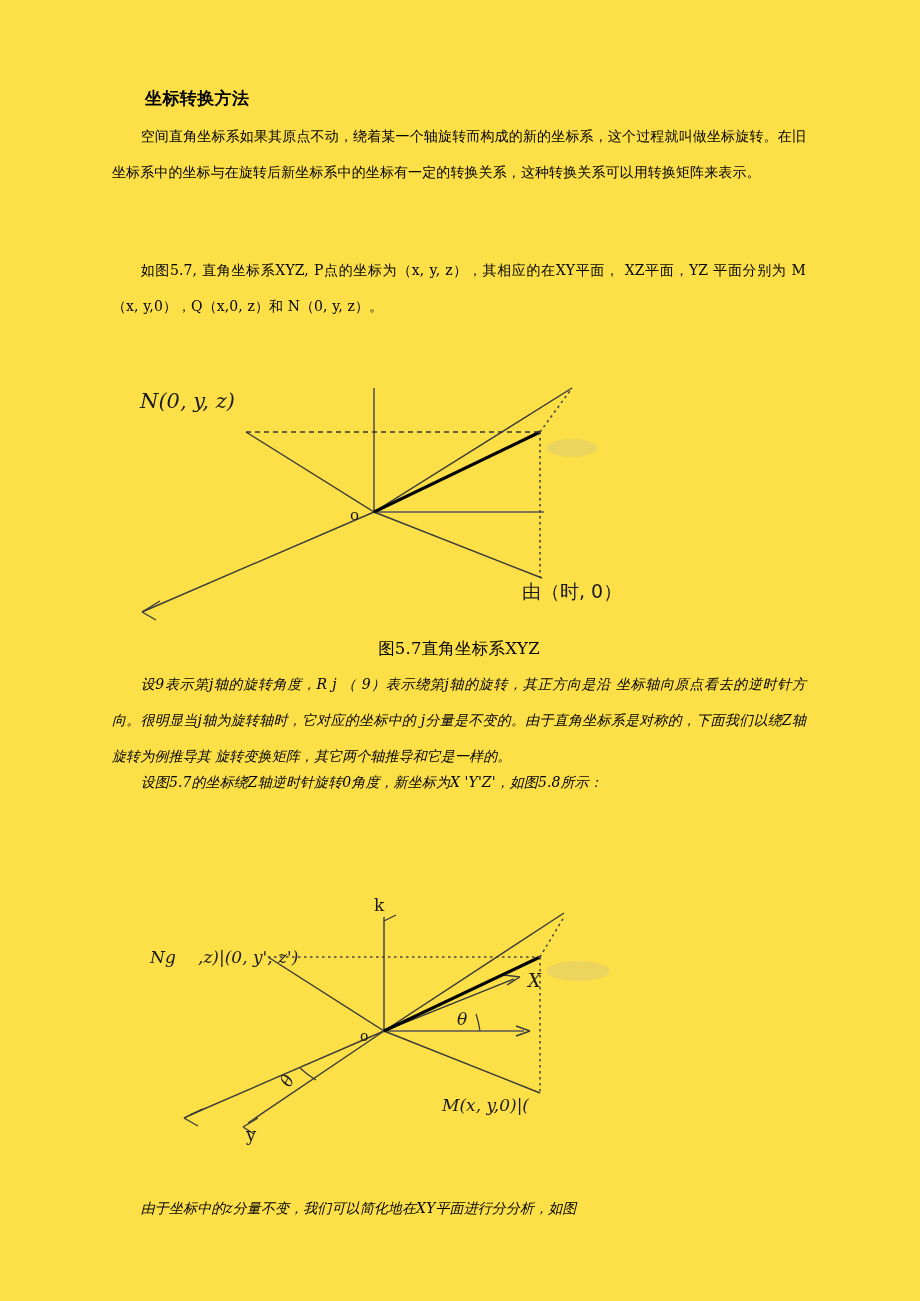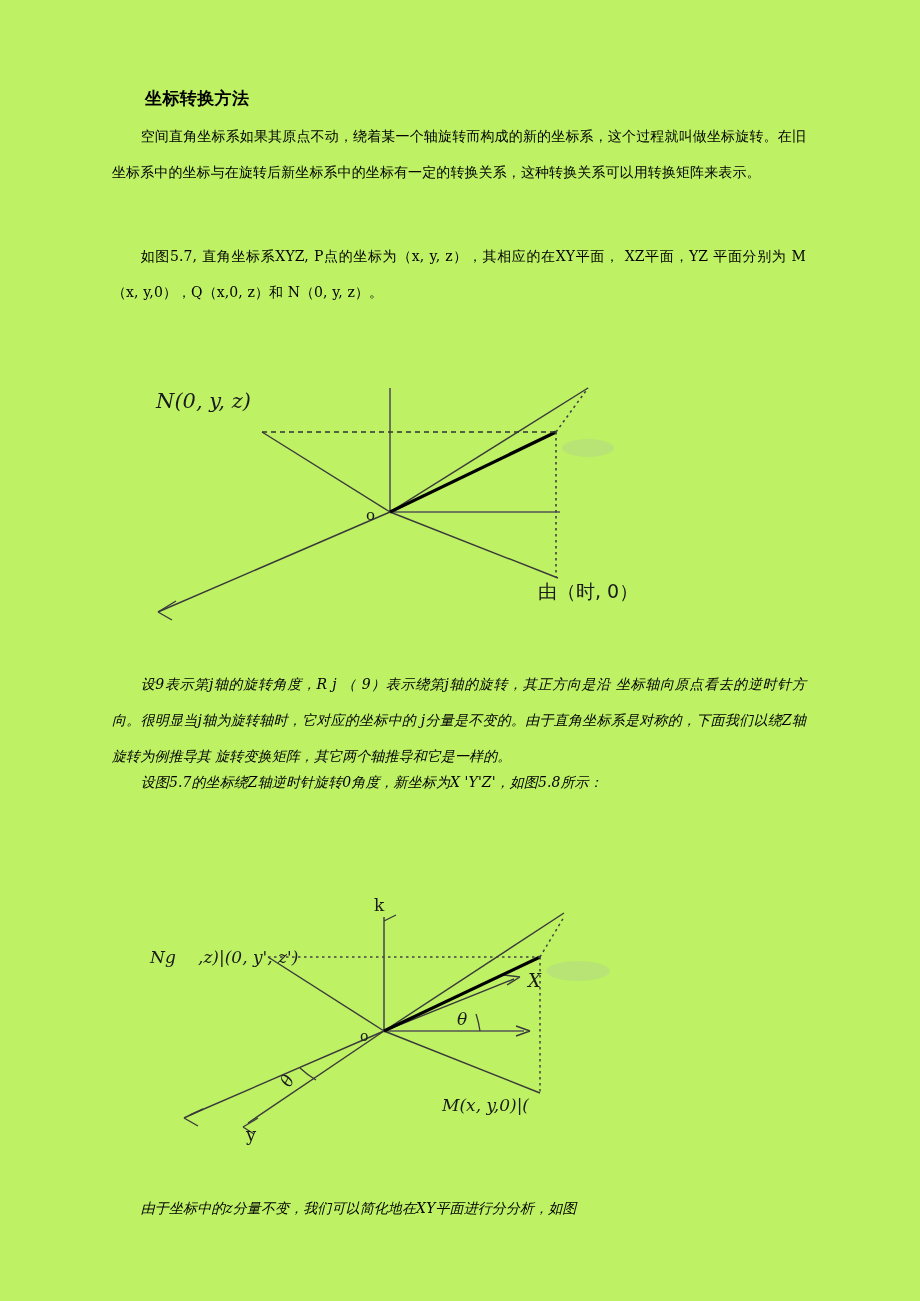--- a/index.html
+++ b/index.html
@@ -9,21 +9,21 @@
     background: #ffffff;
   }
   body {
     font-family: "DejaVu Serif", "Liberation Serif", serif;
     color: #000000;
   }
   #page {
     position: relative;
     width: 920px;
     height: 1301px;
-    background: #bef264;
+    background: #fde047;
     overflow: hidden;
   }
   .content {
     position: absolute;
     left: 112px;
     top: 0;
     width: 694px;
   }
   h1.doc-heading {
     font-family: "DejaVu Sans", "Liberation Sans", sans-serif;
@@ -84,25 +84,25 @@
 <div id="page">
 
   <div class="content">
 
     <h1 class="doc-heading">坐标转换方法</h1>
 
     <div class="para-block" style="top:118px;">
       <p class="para indent">空间直角坐标系如果其原点不动，绕着某一个轴旋转而构成的新的坐标系，这个过程就叫做坐标旋转。在旧坐标系中的坐标与在旋转后新坐标系中的坐标有一定的转换关系，这种转换关系可以用转换矩阵来表示。</p>
     </div>
 
-    <div class="para-block" style="top:238px;">
+    <div class="para-block" style="top:252px;">
       <p class="para indent">如图5.7, 直角坐标系XYZ, P点的坐标为（x, y, z），其相应的在XY平面， XZ平面，YZ 平面分别为 M（x, y,0），Q（x,0, z）和 N（0, y, z）。</p>
     </div>
 
-    <div class="figure-wrap" style="position:absolute; top:370px; left:16px;">
+    <div class="figure-wrap" style="position:absolute; top:370px; left:0;">
       <svg width="694" height="262" viewBox="0 0 694 262">
 
         <line class="axisline" x1="262" y1="18" x2="262" y2="142" stroke-width="1.6"></line>
 
         <line class="axisline" x1="262" y1="142" x2="432" y2="142" stroke-width="1.6"></line>
 
         <line class="hairline" x1="262" y1="142" x2="30" y2="242" stroke-width="1.4"></line>
         <path class="hairline" d="M30 242 L48 231 M30 242 L44 250" stroke-width="1.4"></path>
 
         <line class="hairline" x1="262" y1="142" x2="134" y2="62" stroke-width="1.4"></line>
@@ -119,20 +119,21 @@
 
         <line class="dotted" x1="428" y1="62" x2="460" y2="18" stroke-width="1.6"></line>
 
         <ellipse class="smudge" cx="460" cy="78" rx="26" ry="9" fill="#9aa7c0"></ellipse>
 
         <text class="fig-label" x="28" y="38" font-size="21">N(0, y, z)</text>
         <text x="238" y="150" font-size="15" font-family="'DejaVu Serif','Liberation Serif',serif" fill="#1a1a1a">o</text>
         <text x="410" y="228" font-size="19" font-family="'DejaVu Sans','Liberation Sans',sans-serif" fill="#1a1a1a">由（时, 0）</text>
       </svg>
 
+      <p class="figcaption" style="margin-top:4px;">图5.7直角坐标系XYZ</p>
     </div>
 
     <div class="para-block" style="top:666px;font-style:italic;">
       <p class="para indent">设9表示第j轴的旋转角度，R j （ 9）表示绕第j轴的旋转，其正方向是沿 坐标轴向原点看去的逆时针方向。很明显当j轴为旋转轴时，它对应的坐标中的 j分量是不变的。由于直角坐标系是对称的，下面我们以绕Z轴旋转为例推导其 旋转变换矩阵，其它两个轴推导和它是一样的。</p>
     </div>
 
     <div class="para-block" style="top:764px;font-style:italic;">
       <p class="para indent">设图5.7的坐标绕Z轴逆时针旋转0角度，新坐标为X 'Y'Z'，如图5.8所示：</p>
     </div>
 

